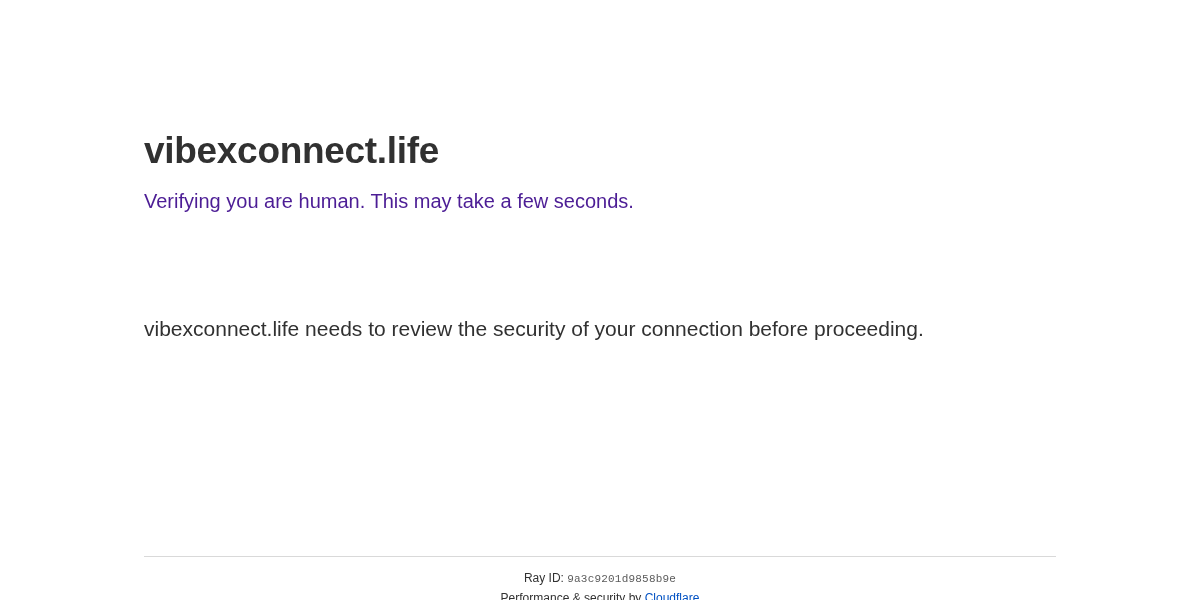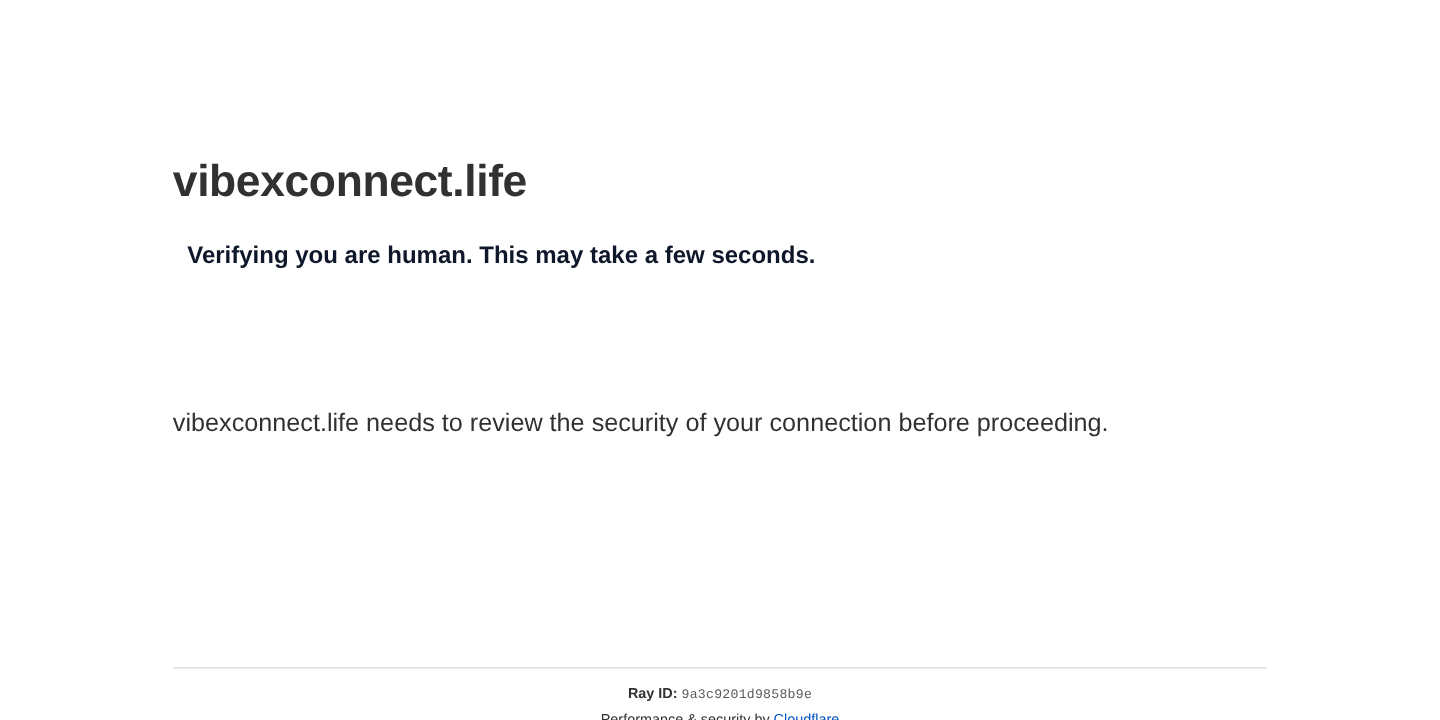--- a/index.html
+++ b/index.html
@@ -30,26 +30,26 @@
   .host-title {
     margin: 0;
     padding-top: 130px;
     font-size: 37px;
     line-height: 1.15;
     font-weight: 700;
     letter-spacing: -0.3px;
     color: #313131;
   }
   .subtitle {
-    margin: 12px;
+    margin: 0;
     padding-top: 15px;
     font-size: 20px;
     line-height: 1.35;
-    font-weight: 700;
-    color: #0f172a;
+    font-weight: 400;
+    color: #4c1d95;
   }
   .challenge-area {
     height: 96px;
   }
   .body-text {
     margin: 0;
     font-size: 21px;
     line-height: 36px;
     font-weight: 400;
     color: #313131;
@@ -63,21 +63,21 @@
     border-top: 1px solid #d9d9d9;
   }
   .footer {
     padding-top: 14px;
     text-align: center;
     font-size: 12px;
     color: #313131;
   }
   .ray-label {
     font-size: 12px;
-    font-weight: 700;
+    font-weight: 400;
     color: #313131;
     text-align: right;
   }
   .ray-id {
     font-family: "Liberation Mono", monospace;
     font-size: 11px;
     color: #5b5b5b;
     letter-spacing: 0.2px;
     margin-top: 24px;
   }

